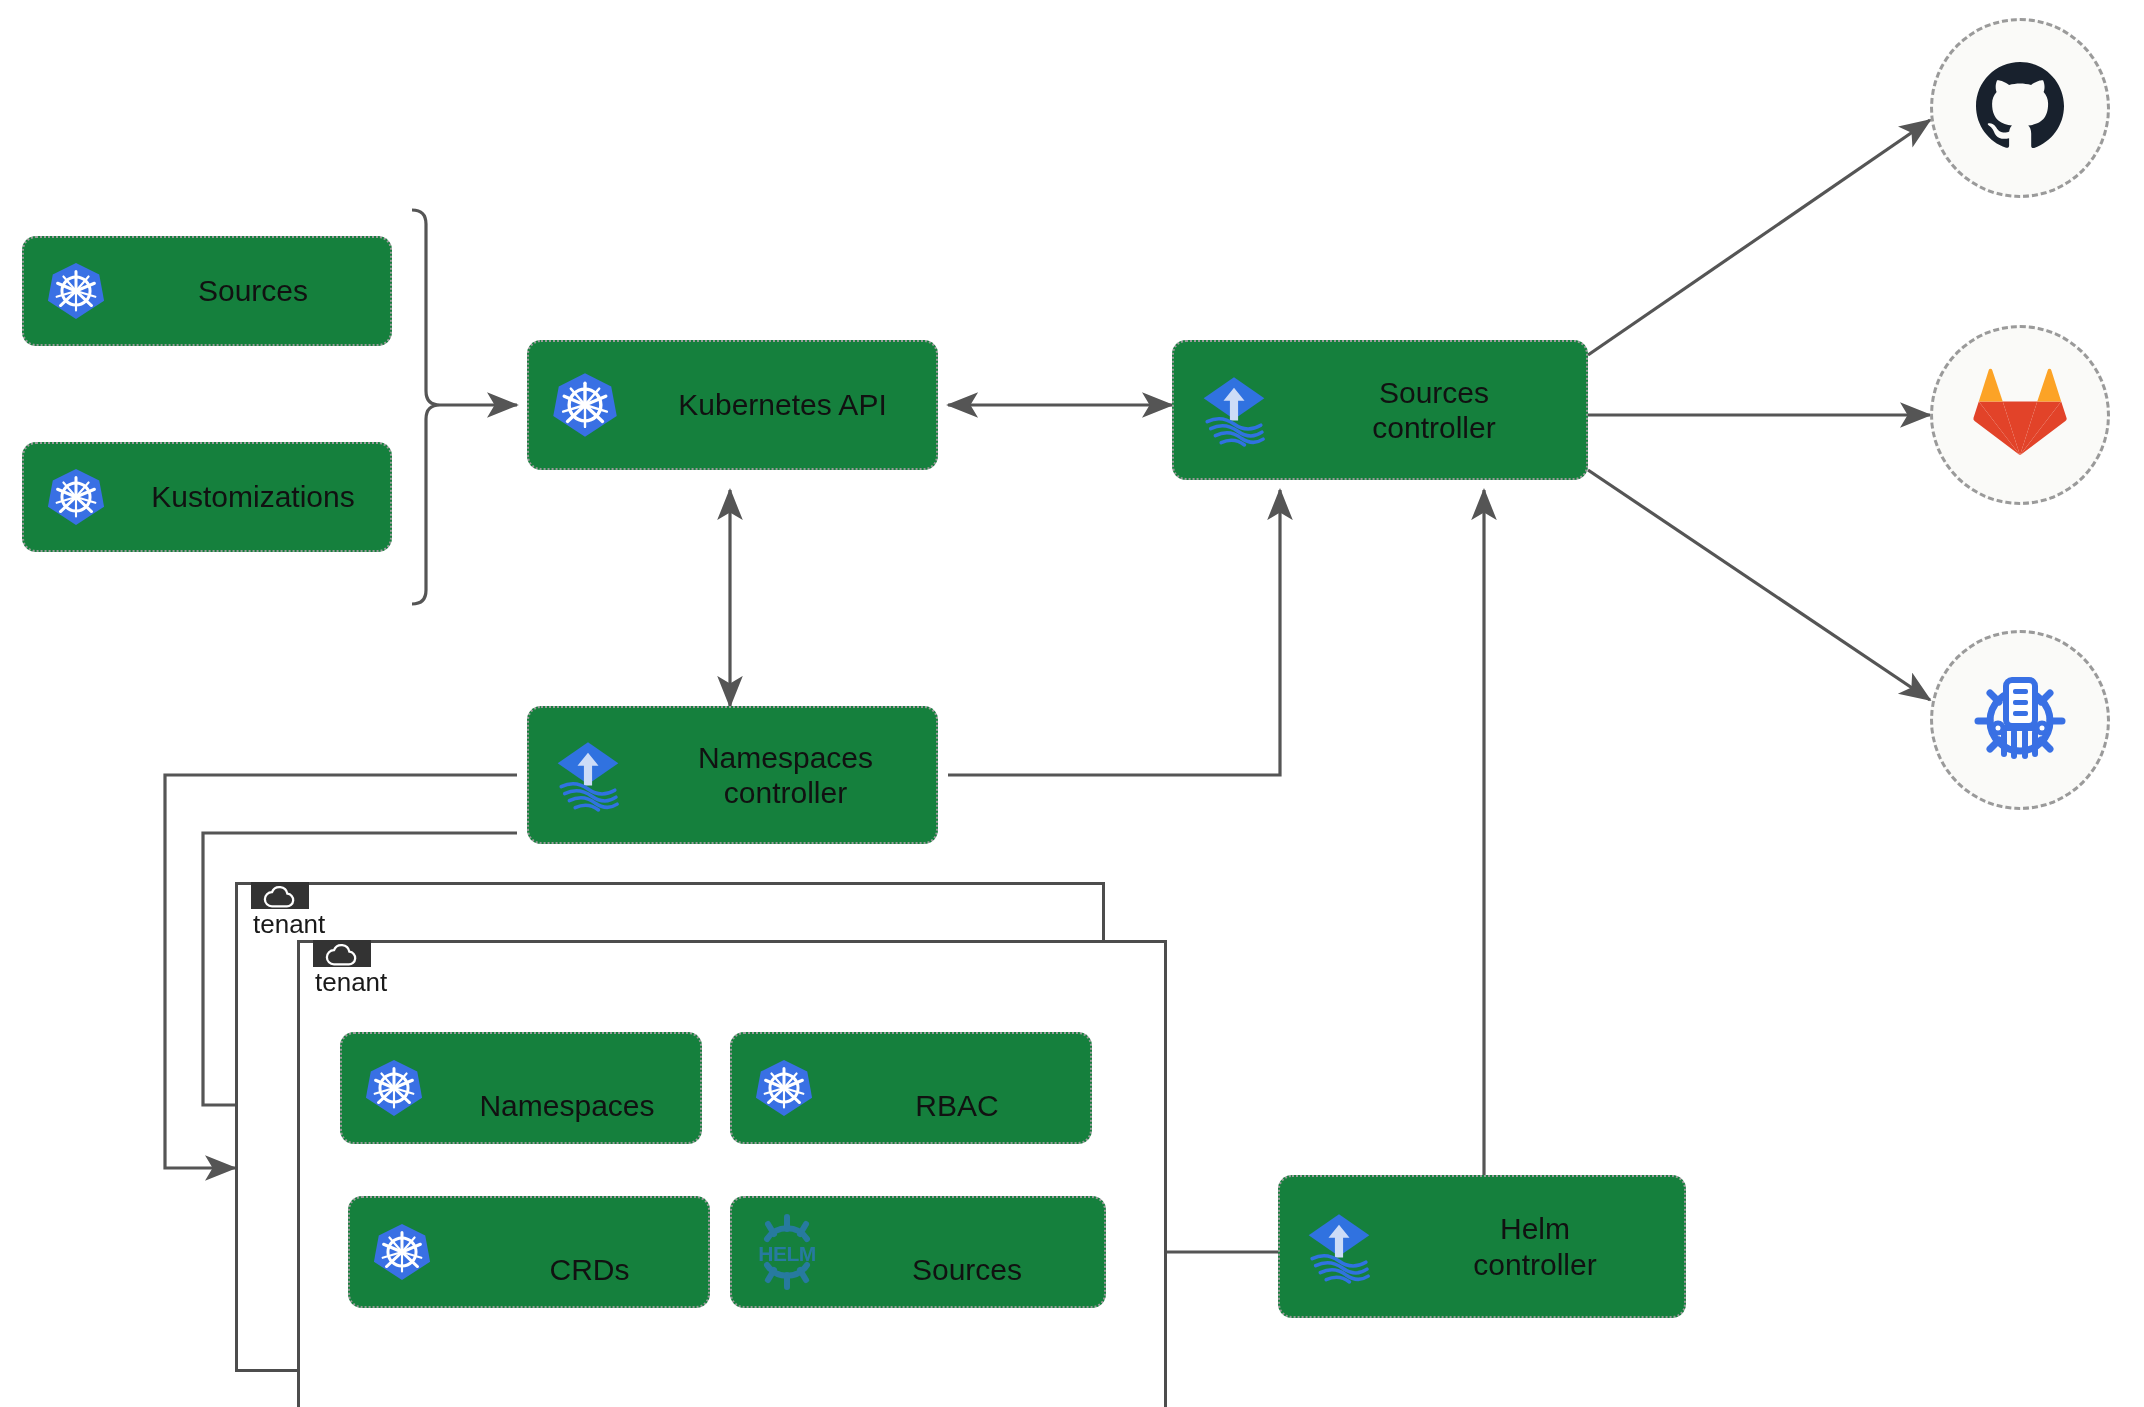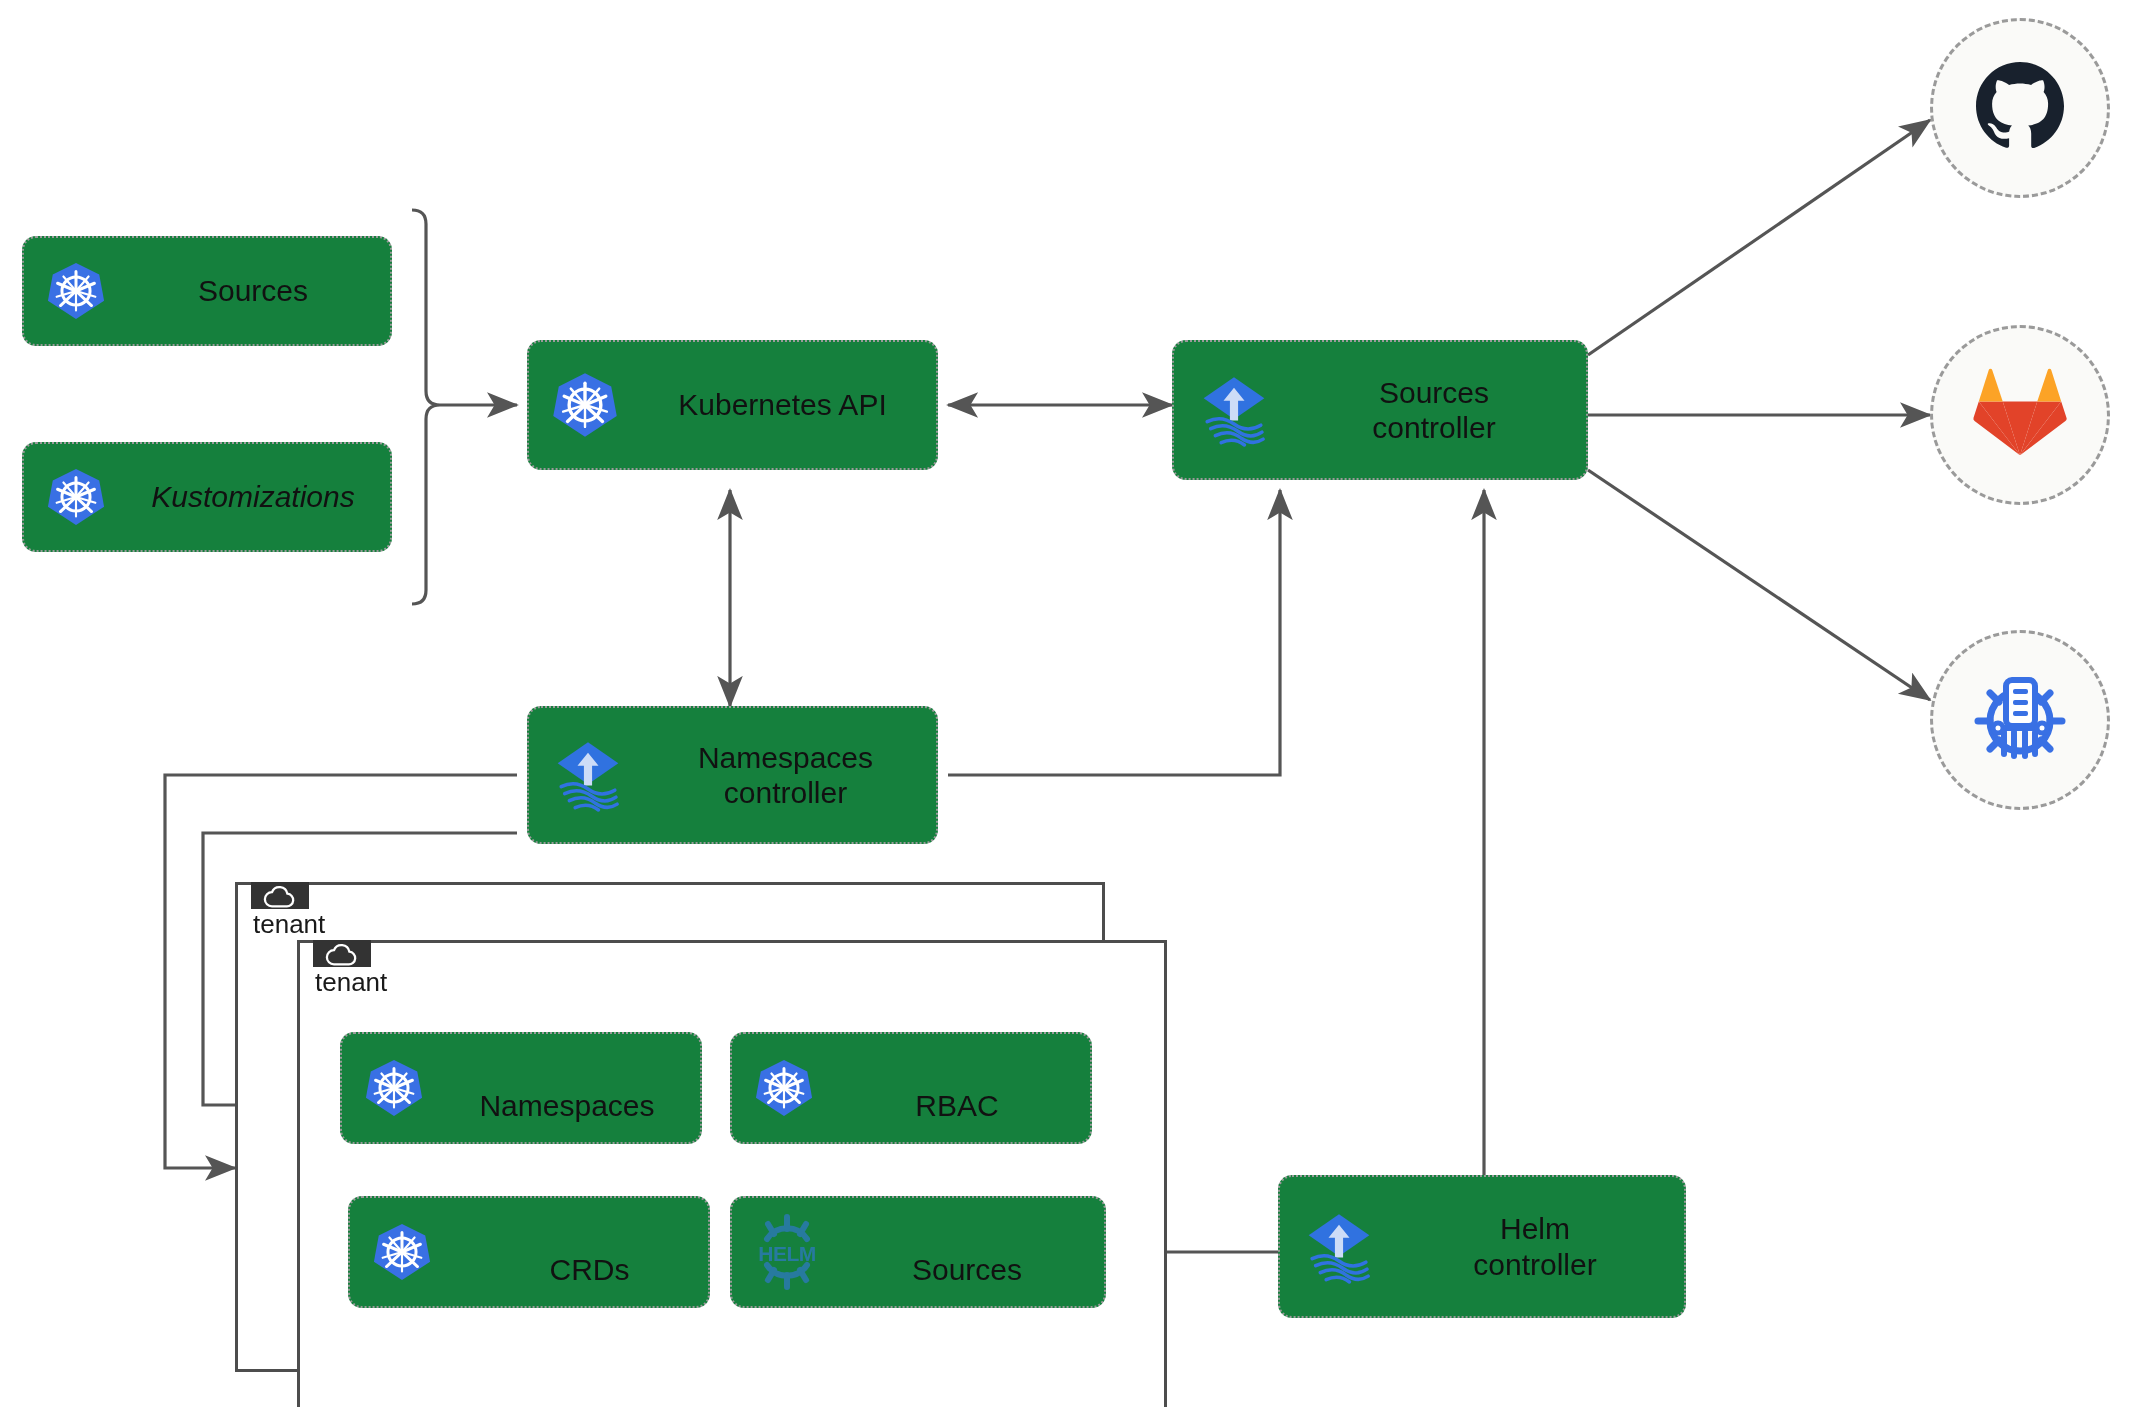--- a/index.html
+++ b/index.html
@@ -156,21 +156,21 @@
           <line x1="32" y1="32" x2="19" y2="17" stroke-width="2.2"></line>
           <line x1="32" y1="32" x2="52" y2="38" stroke-width="2.2"></line>
           <line x1="32" y1="32" x2="12" y2="38" stroke-width="2.2"></line>
           <line x1="32" y1="32" x2="32" y2="52" stroke-width="2.2"></line>
         </g>
       </svg>
     </span>
     <span class="lbl">Sources</span>
   </div>
 
-  <div class="node" style="left:22px; top:442px; width:370px; height:110px;font-style:italic;">
+  <div class="node" style="left:22px; top:442px; width:370px; height:110px;">
     <span class="ico" style="width:104px;">
       <svg width="62" height="62" viewBox="0 0 64 64">
         <polygon points="32,3 56,15 61,42 32,61 3,42 8,15" fill="#3970e4"></polygon>
         <g fill="none" stroke="#ffffff" stroke-width="3.1" stroke-linecap="round">
           <circle cx="32" cy="32" r="14.5"></circle>
           <circle cx="32" cy="32" r="3.4" fill="#ffffff" stroke="none"></circle>
           <line x1="32" y1="32" x2="32" y2="12"></line>
           <line x1="32" y1="32" x2="51" y2="24"></line>
           <line x1="32" y1="32" x2="48" y2="47"></line>
           <line x1="32" y1="32" x2="16" y2="47"></line>

